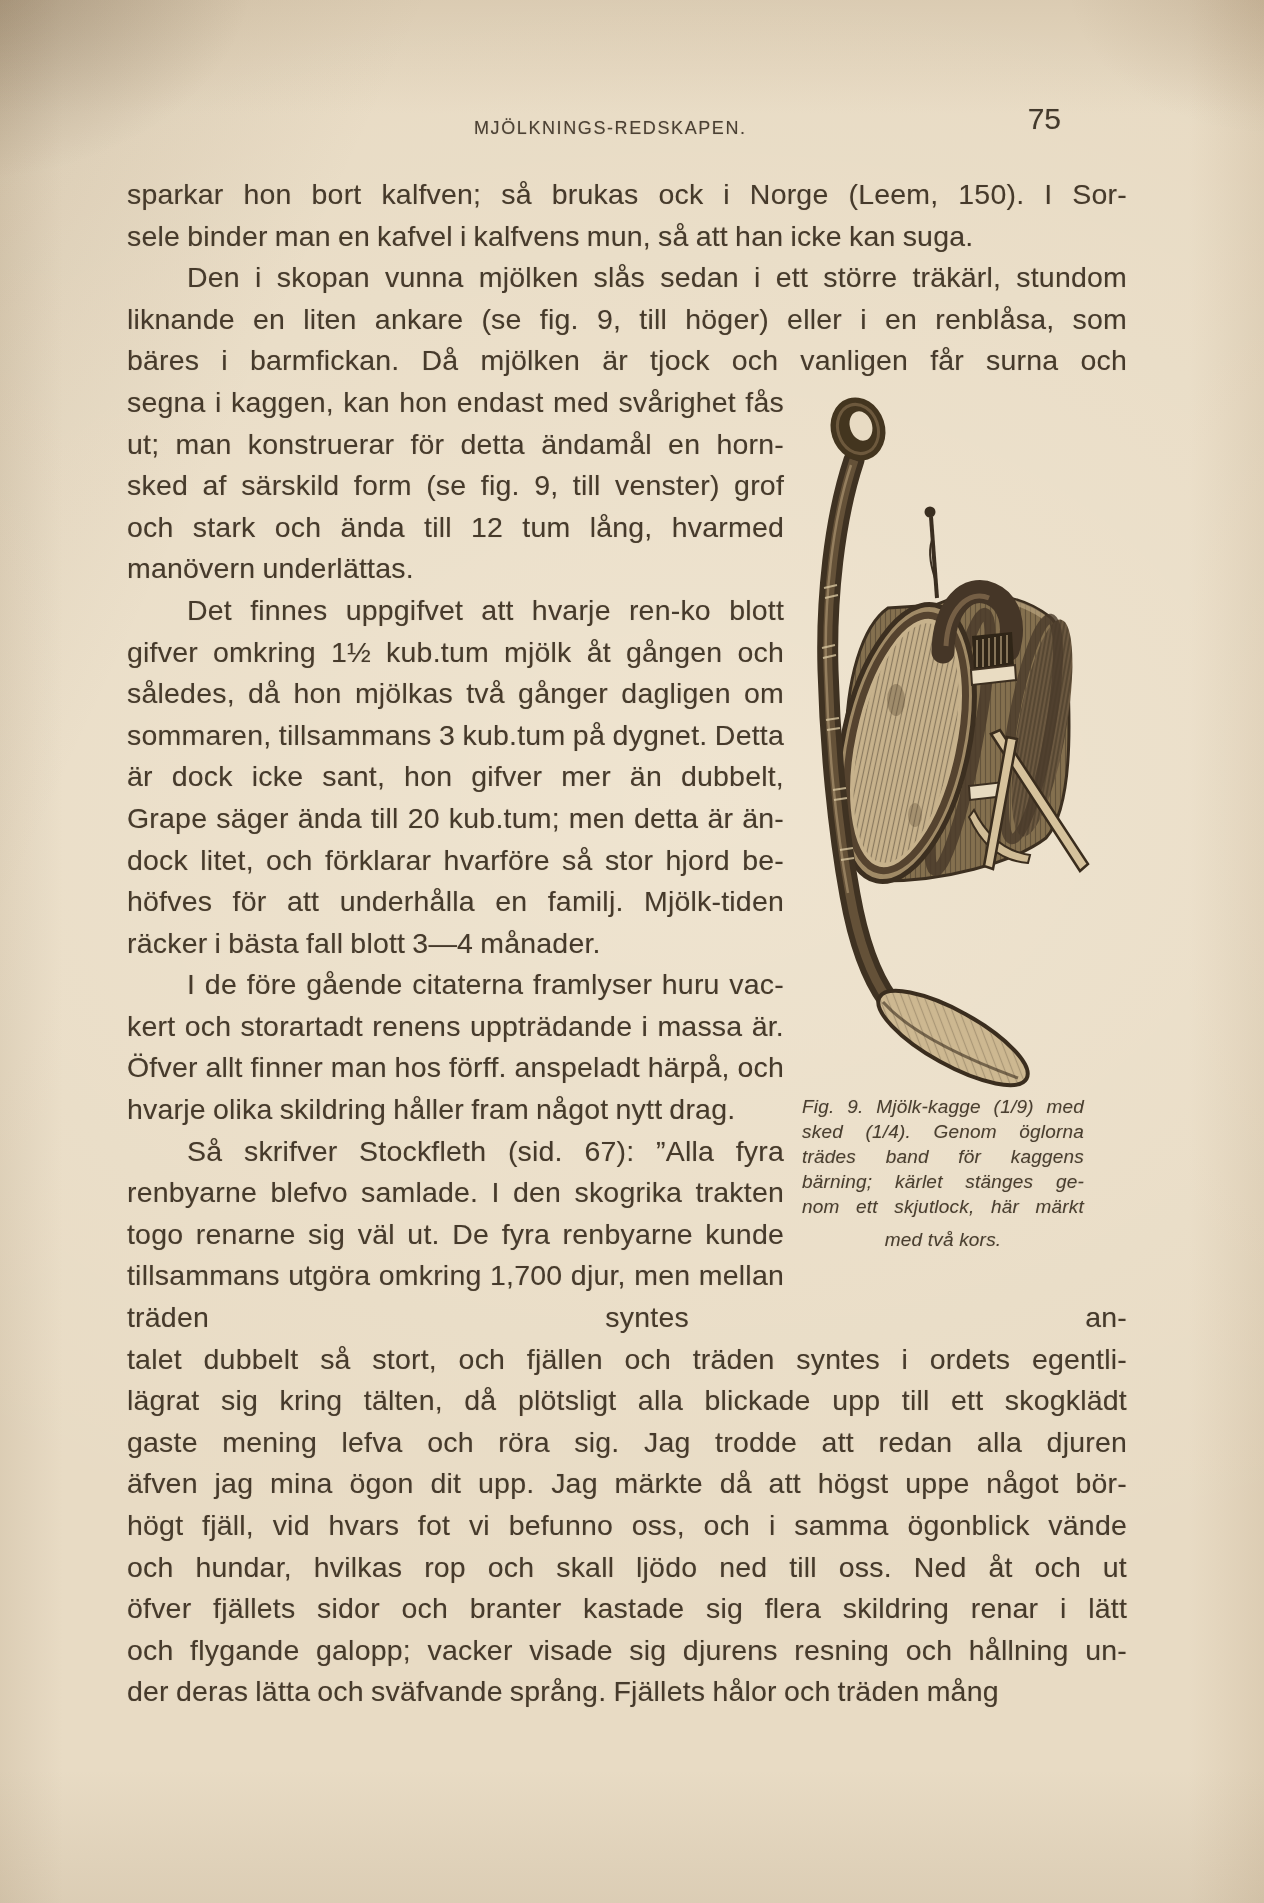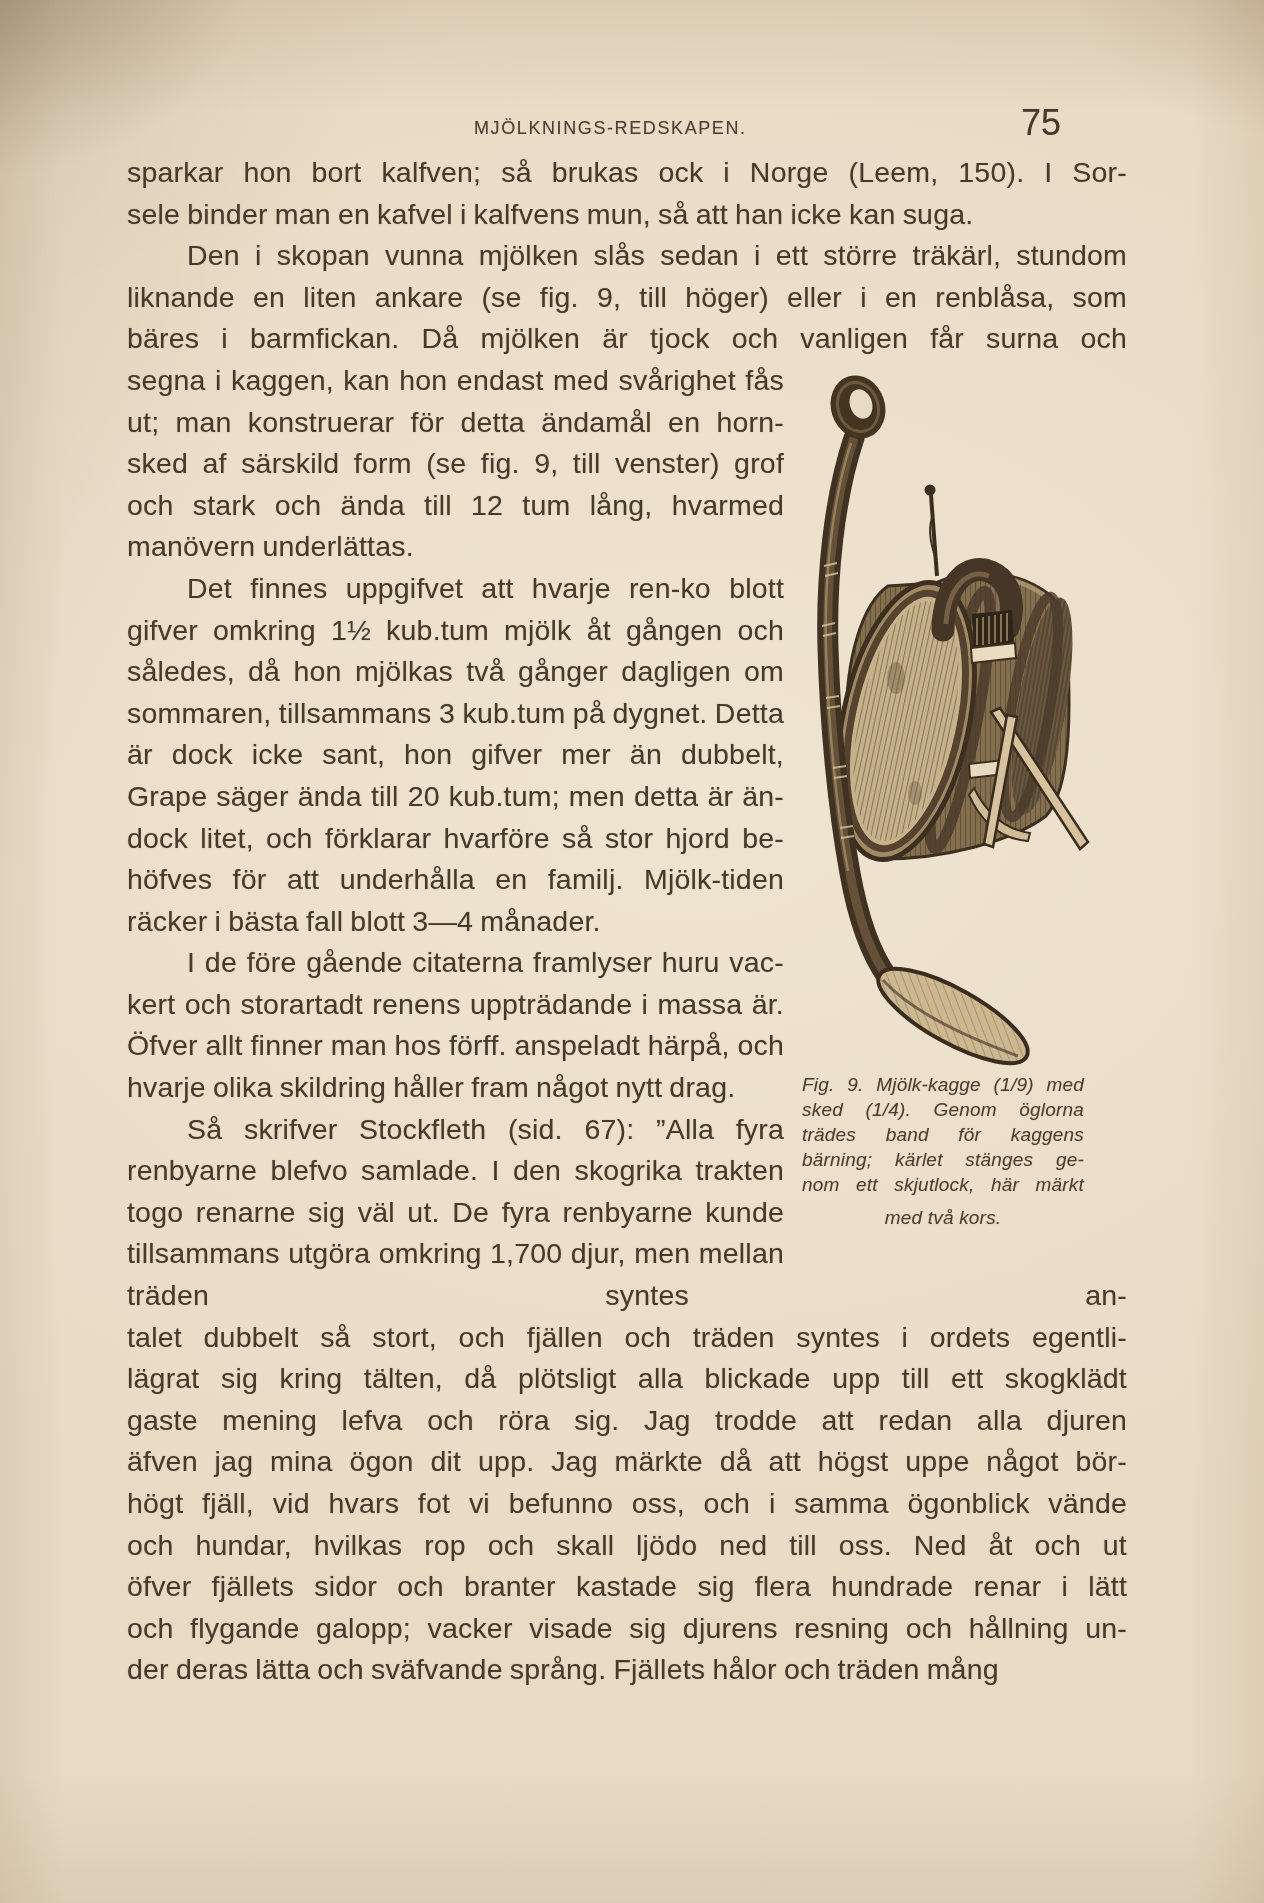--- a/index.html
+++ b/index.html
@@ -21,24 +21,24 @@
   }
   .header{position:absolute;top:110px;left:127px;width:1000px;height:46px;}
   .running-title{
     position:absolute;left:347px;top:8px;
     font-size:18px;letter-spacing:1.6px;
     color:#4c4134;text-shadow:0 0 1px rgba(70,58,42,.35);
     white-space:nowrap;
   }
   .page-number{
     position:absolute;right:66px;top:-8px;
-    font-size:36px;color:#43392c;text-shadow:0 0 1px rgba(70,58,42,.3);
+    font-size:30px;color:#43392c;text-shadow:0 0 1px rgba(70,58,42,.3);
   }
   .body-text{
-    position:absolute;left:127px;top:152px;width:1000px;
+    position:absolute;left:127px;top:174px;width:1000px;
     font-size:28.5px;line-height:41.6px;
     word-spacing:-1px;letter-spacing:.2px;
     color:#463a2b;text-shadow:0 0 1px rgba(70,58,42,.28);
   }
   .line{text-align:justify;text-align-last:justify;white-space:normal;}
   .line.end{text-align-last:left;}
   .line.indent{text-indent:60px;}
   .figure{
     float:right;width:339px;height:874px;
     margin:0 0 0 4px;position:relative;
@@ -189,19 +189,19 @@
       </div>
 
     <div>
         <div class="line">tillsammans utgöra omkring 1,700 djur, men mellan träden syntes an-</div>
         <div class="line">talet dubbelt så stort, och fjällen och träden syntes i ordets egentli-</div>
         <div class="line">lägrat sig kring tälten, då plötsligt alla blickade upp till ett skogklädt</div>
         <div class="line">gaste mening lefva och röra sig.  Jag trodde att redan alla djuren</div>
         <div class="line">äfven jag mina ögon dit upp.  Jag märkte då att högst uppe något bör-</div>
         <div class="line">högt fjäll, vid hvars fot vi befunno oss, och i samma ögonblick vände</div>
         <div class="line">och hundar, hvilkas rop och skall ljödo ned till oss.  Ned åt och ut</div>
-        <div class="line">öfver fjällets sidor och branter kastade sig flera hundrade renar i lätt</div>
+        <div class="line">öfver fjällets sidor och branter kastade sig flera skildring renar i lätt</div>
         <div class="line">och flygande galopp; vacker visade sig djurens resning och hållning un-</div>
         <div class="line end">der deras lätta och sväfvande språng.  Fjällets hålor och träden mång</div>
       </div>
 
   </div>
 </div>
 
 </body></html>

